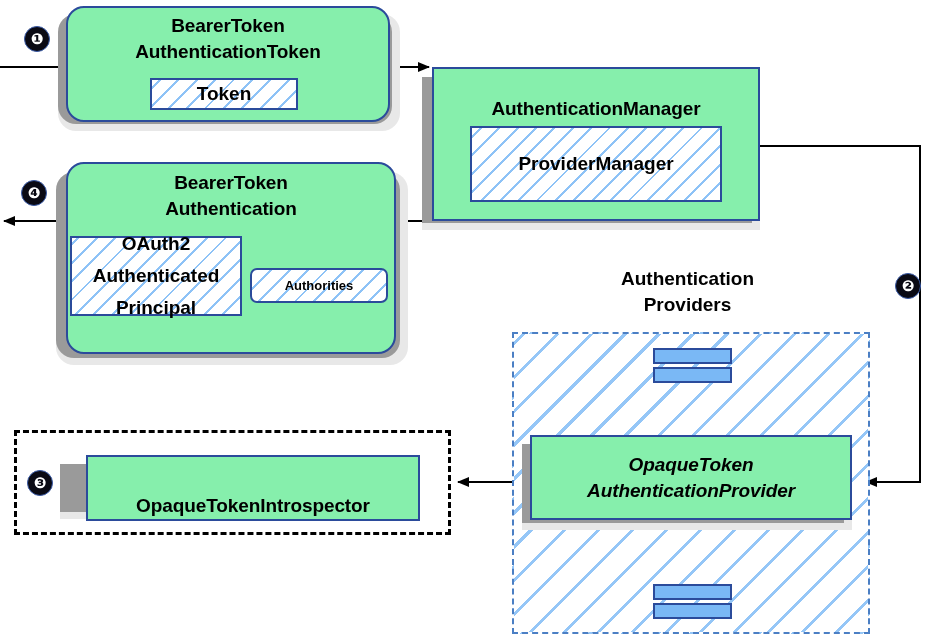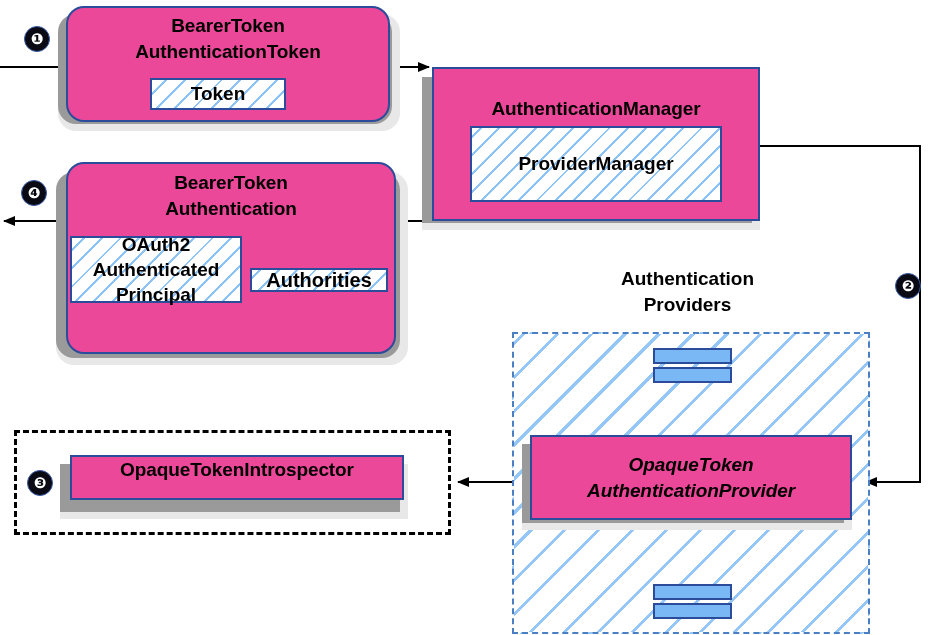--- a/index.html
+++ b/index.html
@@ -28,21 +28,21 @@
   }
   .shadow-inner {
     position: absolute;
     background: #9a9a9a;
     box-sizing: border-box;
   }
 
   
   .blue-box {
     position: absolute;
-    background: #ec4899;
+    background: #86efac;
     border: 2px solid #2b4b9b;
     box-sizing: border-box;
     display: flex;
     flex-direction: column;
     align-items: center;
     color: #000000;
     font-weight: bold;
   }
   .blue-box.rounded { border-radius: 18px; }
 
@@ -190,39 +190,39 @@
   <div class="step-badge" style="left:895px; top:273px;">❷</div>
   <div class="step-badge" style="left:27px; top:470px;">❸</div>
   <div class="step-badge" style="left:21px; top:180px;">❹</div>
 
   <div class="shadow-outer" style="left:58px; top:14px; width:342px; height:117px; border-radius:18px;"></div>
   <div class="shadow-inner" style="left:58px; top:14px; width:334px; height:110px; border-radius:18px;"></div>
   <div class="blue-box rounded" style="left:66px; top:6px; width:324px; height:116px;">
     <div class="box-title" style="margin-top:5px;">BearerToken
 AuthenticationToken</div>
   </div>
-  <div class="hatch-box" style="left:150px; top:78px; width:136px; height:32px; font-size:19px;">Token</div>
+  <div class="hatch-box" style="left:150px; top:78px; width:148px; height:32px; font-size:19px;">Token</div>
 
   <div class="shadow-outer" style="left:422px; top:77px; width:338px; height:153px;"></div>
   <div class="shadow-inner" style="left:422px; top:77px; width:330px; height:146px;"></div>
   <div class="blue-box" style="left:432px; top:67px; width:328px; height:154px;">
     <div class="box-title" style="margin-top:27px;">AuthenticationManager</div>
   </div>
   <div class="hatch-box" style="left:470px; top:126px; width:252px; height:76px; font-size:19px;">ProviderManager</div>
 
   <div class="shadow-outer" style="left:56px; top:172px; width:352px; height:193px; border-radius:18px;"></div>
   <div class="shadow-inner" style="left:56px; top:172px; width:344px; height:186px; border-radius:18px;"></div>
   <div class="blue-box rounded" style="left:66px; top:162px; width:330px; height:192px;">
     <div class="box-title" style="margin-top:6px;">BearerToken
 Authentication</div>
   </div>
-  <div class="hatch-box" style="left:70px; top:236px; width:172px; height:67px; font-size:19px; line-height:25px; white-space:pre-line;">OAuth2
+  <div class="hatch-box" style="left:70px; top:236px; width:172px; height:80px; font-size:19px; line-height:32px; white-space:pre-line;">OAuth2
 Authenticated
 Principal</div>
-  <div class="hatch-box" style="left:250px; top:268px; width:138px; height:24px; font-size:20px;">Authorities</div>
+  <div class="hatch-box" style="left:250px; top:268px; width:138px; height:35px; font-size:13px;border-radius:7px;">Authorities</div>
 
   <div class="plain-label" style="left:575px; top:266px; width:225px;">Authentication
 Providers</div>
   <div class="dashed-blue-hatch" style="left:512px; top:332px; width:358px; height:302px;"></div>
 
   <div class="bar" style="left:653px; top:348px; width:79px; height:16px;"></div>
   <div class="bar" style="left:653px; top:367px; width:79px; height:16px;"></div>
 
   <div class="shadow-outer" style="left:522px; top:444px; width:330px; height:86px;"></div>
   <div class="shadow-inner" style="left:522px; top:444px; width:322px; height:79px;"></div>
@@ -230,17 +230,17 @@
     <div class="box-title">OpaqueToken
 AuthenticationProvider</div>
   </div>
 
   <div class="bar" style="left:653px; top:584px; width:79px; height:16px;"></div>
   <div class="bar" style="left:653px; top:603px; width:79px; height:16px;"></div>
 
   <div class="dashed-black" style="left:14px; top:430px; width:437px; height:105px;"></div>
   <div class="shadow-outer" style="left:60px; top:464px; width:348px; height:55px;"></div>
   <div class="shadow-inner" style="left:60px; top:464px; width:340px; height:48px;"></div>
-  <div class="blue-box" style="left:70px; top:455px; width:334px; height:45px; justify-content:flex-start;">
+  <div class="blue-box" style="left:86px; top:455px; width:334px; height:66px; justify-content:flex-end;">
     <div class="box-title">OpaqueTokenIntrospector</div>
   </div>
 
 </div>
 
 </body></html>

